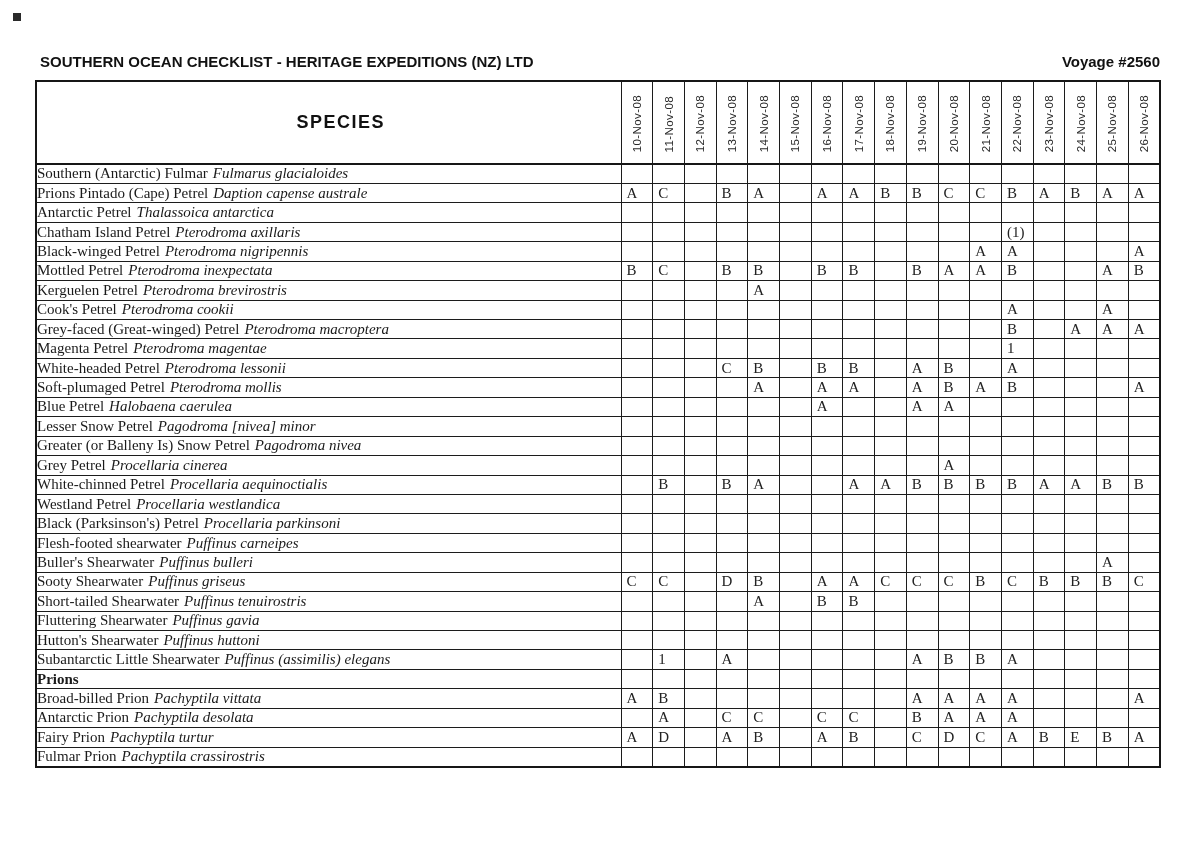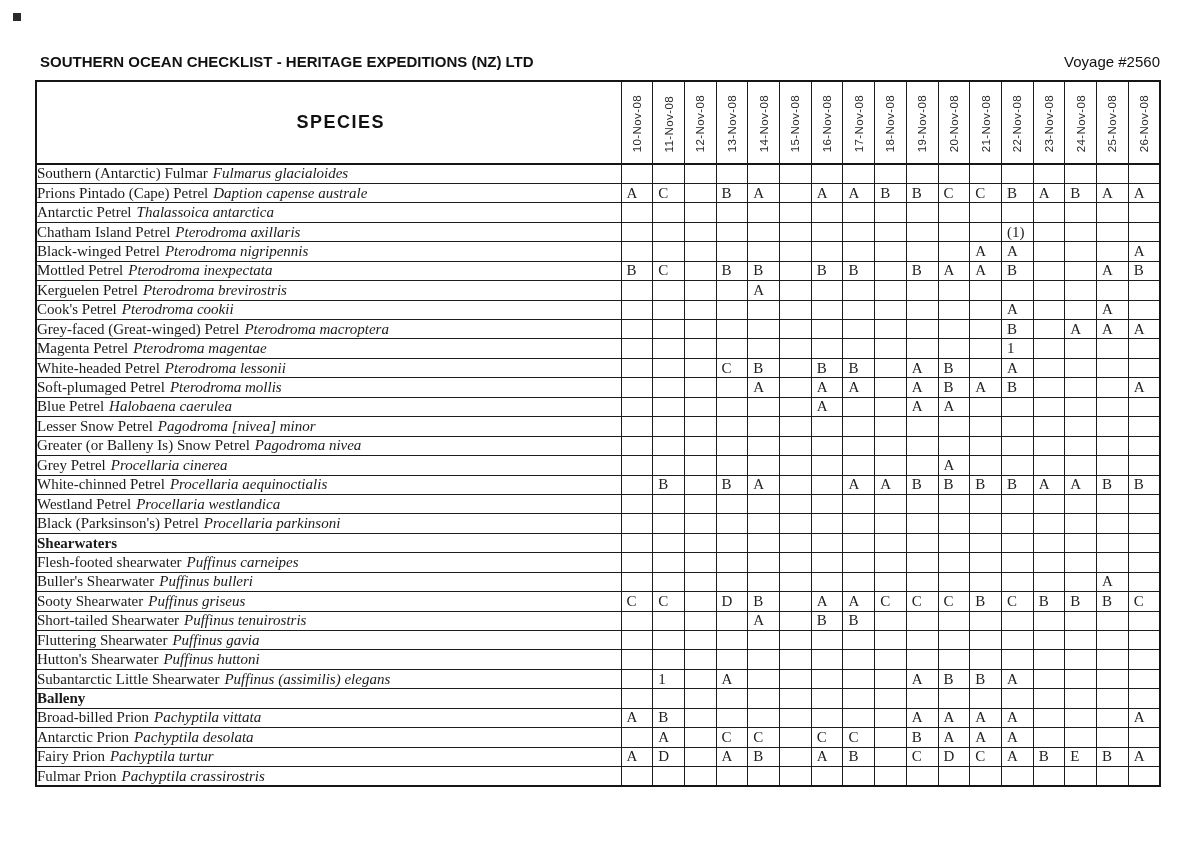--- a/index.html
+++ b/index.html
@@ -7,21 +7,21 @@
     width:1200px;height:849px;background:#ffffff;position:relative;
     font-family:"Liberation Serif",serif;color:#1a1a1a;overflow:hidden;
   }
   .scan-mark{position:absolute;left:13px;top:13px;width:8px;height:8px;background:#2a2a2a;}
   .page-title{
     position:absolute;left:40px;top:53px;
     font-family:"Liberation Sans",sans-serif;font-weight:bold;font-size:15px;color:#111;
   }
   .voyage{
     position:absolute;right:40px;top:53px;
-    font-family:"Liberation Sans",sans-serif;font-weight:normal;font-size:15px;color:#111;
+    font-family:"Liberation Sans",sans-serif;font-weight:bold;font-size:15px;color:#111;
   }
   table.checklist{
     position:absolute;left:35px;top:80px;width:1126px;
     border-collapse:collapse;table-layout:fixed;border:2px solid #161616;
   }
   .checklist th,.checklist td{border:1px solid #1c1c1c;padding:0;overflow:hidden;}
   tr.head-row{height:83px;}
   th.species-head{
     font-family:"Liberation Sans",sans-serif;font-weight:bold;font-size:18px;
     letter-spacing:1.5px;text-align:center;vertical-align:middle;color:#111;
@@ -470,182 +470,162 @@
         <td class="val-cell"></td>
         <td class="val-cell"></td>
         <td class="val-cell"></td>
         <td class="val-cell"></td>
         <td class="val-cell"></td>
         <td class="val-cell"></td>
         <td class="val-cell"></td>
         <td class="val-cell"></td>
         <td class="val-cell"></td>
       </tr>
+      <tr class="data-row">
+        <td class="species-cell"><span>Flesh-footed shearwater</span><span class="sci">Puffinus carneipes</span></td>
+        <td class="val-cell"></td>
+        <td class="val-cell"></td>
+        <td class="val-cell"></td>
+        <td class="val-cell"></td>
+        <td class="val-cell"></td>
+        <td class="val-cell"></td>
+        <td class="val-cell"></td>
+        <td class="val-cell"></td>
+        <td class="val-cell"></td>
+        <td class="val-cell"></td>
+        <td class="val-cell"></td>
+        <td class="val-cell"></td>
+        <td class="val-cell"></td>
+        <td class="val-cell"></td>
+        <td class="val-cell"></td>
+        <td class="val-cell"></td>
+        <td class="val-cell"></td>
+      </tr>
+      <tr class="data-row">
+        <td class="species-cell"><span>Buller's Shearwater</span><span class="sci">Puffinus bulleri</span></td>
+        <td class="val-cell"></td>
+        <td class="val-cell"></td>
+        <td class="val-cell"></td>
+        <td class="val-cell"></td>
+        <td class="val-cell"></td>
+        <td class="val-cell"></td>
+        <td class="val-cell"></td>
+        <td class="val-cell"></td>
+        <td class="val-cell"></td>
+        <td class="val-cell"></td>
+        <td class="val-cell"></td>
+        <td class="val-cell"></td>
+        <td class="val-cell"></td>
+        <td class="val-cell"></td>
+        <td class="val-cell"></td>
+        <td class="val-cell">A</td>
+        <td class="val-cell"></td>
+      </tr>
+      <tr class="data-row">
+        <td class="species-cell"><span>Sooty Shearwater</span><span class="sci">Puffinus griseus</span></td>
+        <td class="val-cell">C</td>
+        <td class="val-cell">C</td>
+        <td class="val-cell"></td>
+        <td class="val-cell">D</td>
+        <td class="val-cell">B</td>
+        <td class="val-cell"></td>
+        <td class="val-cell">A</td>
+        <td class="val-cell">A</td>
+        <td class="val-cell">C</td>
+        <td class="val-cell">C</td>
+        <td class="val-cell">C</td>
+        <td class="val-cell">B</td>
+        <td class="val-cell">C</td>
+        <td class="val-cell">B</td>
+        <td class="val-cell">B</td>
+        <td class="val-cell">B</td>
+        <td class="val-cell">C</td>
+      </tr>
+      <tr class="data-row">
+        <td class="species-cell"><span>Short-tailed Shearwater</span><span class="sci">Puffinus tenuirostris</span></td>
+        <td class="val-cell"></td>
+        <td class="val-cell"></td>
+        <td class="val-cell"></td>
+        <td class="val-cell"></td>
+        <td class="val-cell">A</td>
+        <td class="val-cell"></td>
+        <td class="val-cell">B</td>
+        <td class="val-cell">B</td>
+        <td class="val-cell"></td>
+        <td class="val-cell"></td>
+        <td class="val-cell"></td>
+        <td class="val-cell"></td>
+        <td class="val-cell"></td>
+        <td class="val-cell"></td>
+        <td class="val-cell"></td>
+        <td class="val-cell"></td>
+        <td class="val-cell"></td>
+      </tr>
+      <tr class="data-row">
+        <td class="species-cell"><span>Fluttering Shearwater</span><span class="sci">Puffinus gavia</span></td>
+        <td class="val-cell"></td>
+        <td class="val-cell"></td>
+        <td class="val-cell"></td>
+        <td class="val-cell"></td>
+        <td class="val-cell"></td>
+        <td class="val-cell"></td>
+        <td class="val-cell"></td>
+        <td class="val-cell"></td>
+        <td class="val-cell"></td>
+        <td class="val-cell"></td>
+        <td class="val-cell"></td>
+        <td class="val-cell"></td>
+        <td class="val-cell"></td>
+        <td class="val-cell"></td>
+        <td class="val-cell"></td>
+        <td class="val-cell"></td>
+        <td class="val-cell"></td>
+      </tr>
+      <tr class="data-row">
+        <td class="species-cell"><span>Hutton's Shearwater</span><span class="sci">Puffinus huttoni</span></td>
+        <td class="val-cell"></td>
+        <td class="val-cell"></td>
+        <td class="val-cell"></td>
+        <td class="val-cell"></td>
+        <td class="val-cell"></td>
+        <td class="val-cell"></td>
+        <td class="val-cell"></td>
+        <td class="val-cell"></td>
+        <td class="val-cell"></td>
+        <td class="val-cell"></td>
+        <td class="val-cell"></td>
+        <td class="val-cell"></td>
+        <td class="val-cell"></td>
+        <td class="val-cell"></td>
+        <td class="val-cell"></td>
+        <td class="val-cell"></td>
+        <td class="val-cell"></td>
+      </tr>
+      <tr class="data-row">
+        <td class="species-cell"><span>Subantarctic Little Shearwater</span><span class="sci">Puffinus (assimilis) elegans</span></td>
+        <td class="val-cell"></td>
+        <td class="val-cell">1</td>
+        <td class="val-cell"></td>
+        <td class="val-cell">A</td>
+        <td class="val-cell"></td>
+        <td class="val-cell"></td>
+        <td class="val-cell"></td>
+        <td class="val-cell"></td>
+        <td class="val-cell"></td>
+        <td class="val-cell">A</td>
+        <td class="val-cell">B</td>
+        <td class="val-cell">B</td>
+        <td class="val-cell">A</td>
+        <td class="val-cell"></td>
+        <td class="val-cell"></td>
+        <td class="val-cell"></td>
+        <td class="val-cell"></td>
+      </tr>
       <tr class="data-row section-row">
-        <td class="species-cell"><span>Shearwaters</span></td>
-        <td class="val-cell"></td>
-        <td class="val-cell"></td>
-        <td class="val-cell"></td>
-        <td class="val-cell"></td>
-        <td class="val-cell"></td>
-        <td class="val-cell"></td>
-        <td class="val-cell"></td>
-        <td class="val-cell"></td>
-        <td class="val-cell"></td>
-        <td class="val-cell"></td>
-        <td class="val-cell"></td>
-        <td class="val-cell"></td>
-        <td class="val-cell"></td>
-        <td class="val-cell"></td>
-        <td class="val-cell"></td>
-        <td class="val-cell"></td>
-        <td class="val-cell"></td>
-      </tr>
-      <tr class="data-row">
-        <td class="species-cell"><span>Flesh-footed shearwater</span><span class="sci">Puffinus carneipes</span></td>
-        <td class="val-cell"></td>
-        <td class="val-cell"></td>
-        <td class="val-cell"></td>
-        <td class="val-cell"></td>
-        <td class="val-cell"></td>
-        <td class="val-cell"></td>
-        <td class="val-cell"></td>
-        <td class="val-cell"></td>
-        <td class="val-cell"></td>
-        <td class="val-cell"></td>
-        <td class="val-cell"></td>
-        <td class="val-cell"></td>
-        <td class="val-cell"></td>
-        <td class="val-cell"></td>
-        <td class="val-cell"></td>
-        <td class="val-cell"></td>
-        <td class="val-cell"></td>
-      </tr>
-      <tr class="data-row">
-        <td class="species-cell"><span>Buller's Shearwater</span><span class="sci">Puffinus bulleri</span></td>
-        <td class="val-cell"></td>
-        <td class="val-cell"></td>
-        <td class="val-cell"></td>
-        <td class="val-cell"></td>
-        <td class="val-cell"></td>
-        <td class="val-cell"></td>
-        <td class="val-cell"></td>
-        <td class="val-cell"></td>
-        <td class="val-cell"></td>
-        <td class="val-cell"></td>
-        <td class="val-cell"></td>
-        <td class="val-cell"></td>
-        <td class="val-cell"></td>
-        <td class="val-cell"></td>
-        <td class="val-cell"></td>
-        <td class="val-cell">A</td>
-        <td class="val-cell"></td>
-      </tr>
-      <tr class="data-row">
-        <td class="species-cell"><span>Sooty Shearwater</span><span class="sci">Puffinus griseus</span></td>
-        <td class="val-cell">C</td>
-        <td class="val-cell">C</td>
-        <td class="val-cell"></td>
-        <td class="val-cell">D</td>
-        <td class="val-cell">B</td>
-        <td class="val-cell"></td>
-        <td class="val-cell">A</td>
-        <td class="val-cell">A</td>
-        <td class="val-cell">C</td>
-        <td class="val-cell">C</td>
-        <td class="val-cell">C</td>
-        <td class="val-cell">B</td>
-        <td class="val-cell">C</td>
-        <td class="val-cell">B</td>
-        <td class="val-cell">B</td>
-        <td class="val-cell">B</td>
-        <td class="val-cell">C</td>
-      </tr>
-      <tr class="data-row">
-        <td class="species-cell"><span>Short-tailed Shearwater</span><span class="sci">Puffinus tenuirostris</span></td>
-        <td class="val-cell"></td>
-        <td class="val-cell"></td>
-        <td class="val-cell"></td>
-        <td class="val-cell"></td>
-        <td class="val-cell">A</td>
-        <td class="val-cell"></td>
-        <td class="val-cell">B</td>
-        <td class="val-cell">B</td>
-        <td class="val-cell"></td>
-        <td class="val-cell"></td>
-        <td class="val-cell"></td>
-        <td class="val-cell"></td>
-        <td class="val-cell"></td>
-        <td class="val-cell"></td>
-        <td class="val-cell"></td>
-        <td class="val-cell"></td>
-        <td class="val-cell"></td>
-      </tr>
-      <tr class="data-row">
-        <td class="species-cell"><span>Fluttering Shearwater</span><span class="sci">Puffinus gavia</span></td>
-        <td class="val-cell"></td>
-        <td class="val-cell"></td>
-        <td class="val-cell"></td>
-        <td class="val-cell"></td>
-        <td class="val-cell"></td>
-        <td class="val-cell"></td>
-        <td class="val-cell"></td>
-        <td class="val-cell"></td>
-        <td class="val-cell"></td>
-        <td class="val-cell"></td>
-        <td class="val-cell"></td>
-        <td class="val-cell"></td>
-        <td class="val-cell"></td>
-        <td class="val-cell"></td>
-        <td class="val-cell"></td>
-        <td class="val-cell"></td>
-        <td class="val-cell"></td>
-      </tr>
-      <tr class="data-row">
-        <td class="species-cell"><span>Hutton's Shearwater</span><span class="sci">Puffinus huttoni</span></td>
-        <td class="val-cell"></td>
-        <td class="val-cell"></td>
-        <td class="val-cell"></td>
-        <td class="val-cell"></td>
-        <td class="val-cell"></td>
-        <td class="val-cell"></td>
-        <td class="val-cell"></td>
-        <td class="val-cell"></td>
-        <td class="val-cell"></td>
-        <td class="val-cell"></td>
-        <td class="val-cell"></td>
-        <td class="val-cell"></td>
-        <td class="val-cell"></td>
-        <td class="val-cell"></td>
-        <td class="val-cell"></td>
-        <td class="val-cell"></td>
-        <td class="val-cell"></td>
-      </tr>
-      <tr class="data-row">
-        <td class="species-cell"><span>Subantarctic Little Shearwater</span><span class="sci">Puffinus (assimilis) elegans</span></td>
-        <td class="val-cell"></td>
-        <td class="val-cell">1</td>
-        <td class="val-cell"></td>
-        <td class="val-cell">A</td>
-        <td class="val-cell"></td>
-        <td class="val-cell"></td>
-        <td class="val-cell"></td>
-        <td class="val-cell"></td>
-        <td class="val-cell"></td>
-        <td class="val-cell">A</td>
-        <td class="val-cell">B</td>
-        <td class="val-cell">B</td>
-        <td class="val-cell">A</td>
-        <td class="val-cell"></td>
-        <td class="val-cell"></td>
-        <td class="val-cell"></td>
-        <td class="val-cell"></td>
-      </tr>
-      <tr class="data-row section-row">
-        <td class="species-cell"><span>Balleny</span></td>
+        <td class="species-cell"><span>Prions</span></td>
         <td class="val-cell"></td>
         <td class="val-cell"></td>
         <td class="val-cell"></td>
         <td class="val-cell"></td>
         <td class="val-cell"></td>
         <td class="val-cell"></td>
         <td class="val-cell"></td>
         <td class="val-cell"></td>
         <td class="val-cell"></td>
         <td class="val-cell"></td>

